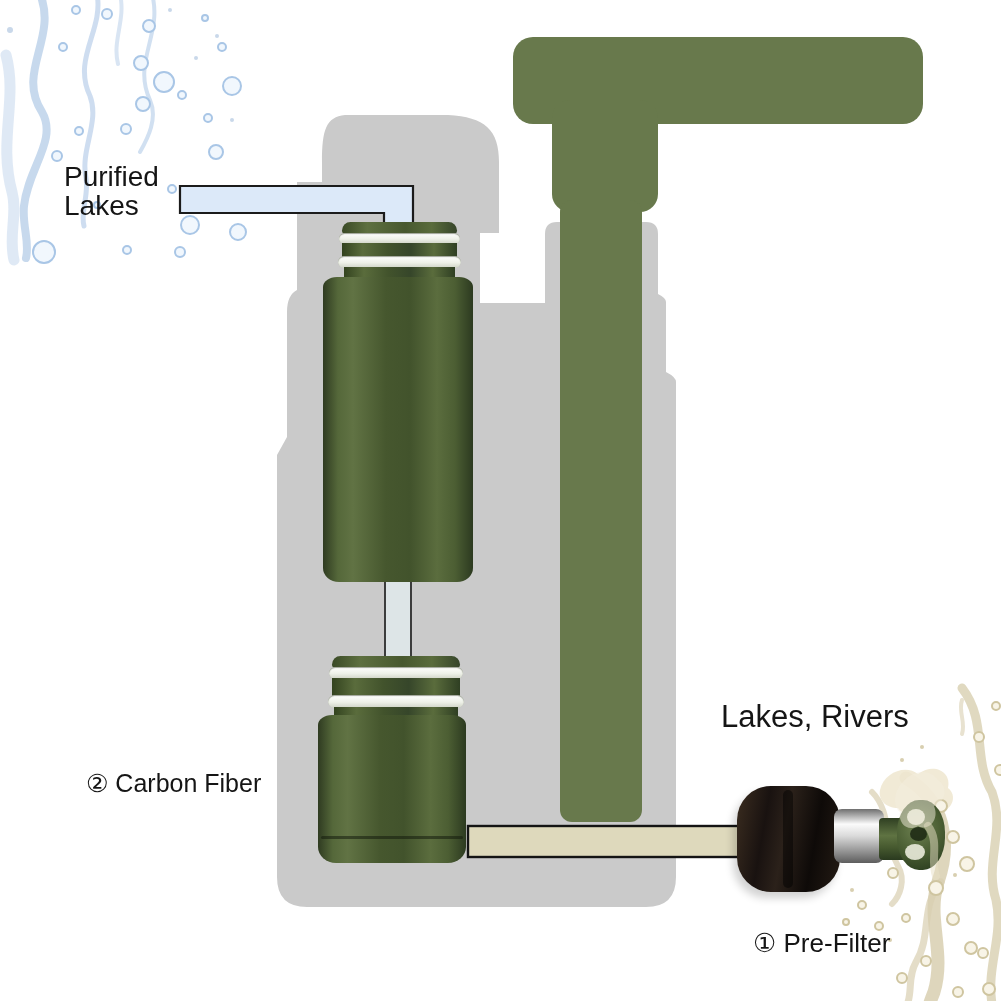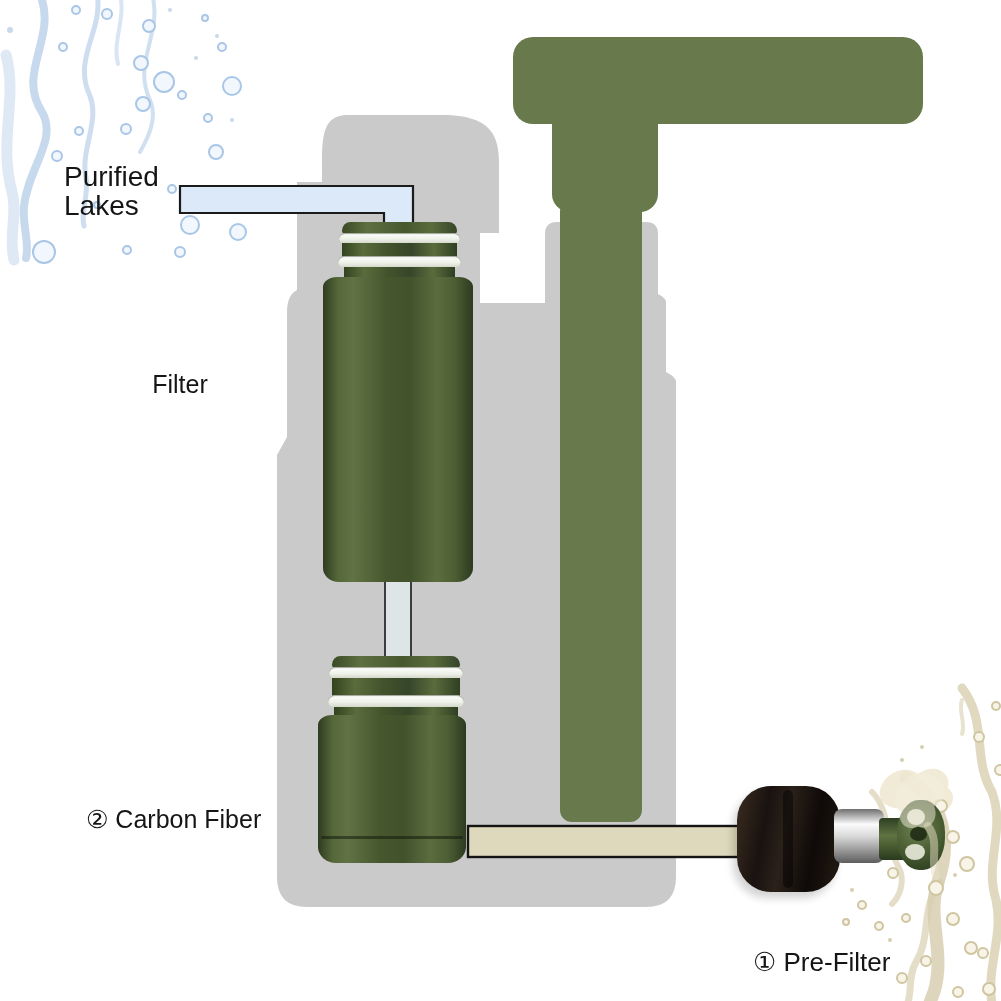--- a/index.html
+++ b/index.html
@@ -192,23 +192,23 @@
     <path d="M903,782 C912,770 930,768 938,780 C950,788 944,804 934,806 C940,820 928,832 918,826 C908,832 898,824 900,812 C892,806 894,790 903,782 Z" fill="#f3eedd" opacity="0.5"></path>
     <path d="M928,826 C940,842 930,860 936,876" stroke="#e7dfc6" stroke-width="8" fill="none" stroke-linecap="round" opacity="0.5"></path>
   </svg>
 
   <div class="label" style="left:64px;top:162px;font-size:28px;line-height:29px;">
     <div>Purified</div>
     <div>Lakes</div>
   </div>
 
   <div class="label lbl-small" style="left:84px;top:369px;width:192px;text-align:center;">
-    <div>Filter</div>
-  </div>
-
-  <div class="label lbl-small" style="left:86px;top:804px;text-align:right;">② Carbon Fiber</div>
+  </div>
+
+  <div class="label lbl-small" style="left:86px;top:768px;text-align:right;">② Carbon Fiber</div>
 
   <div class="label lbl-big" style="left:721px;top:700px;">
-  </div>
-
-  <div class="label" style="left:753px;top:947px;font-size:26px;">① Pre-Filter</div>
+    <div>Lakes, Rivers</div>
+  </div>
+
+  <div class="label" style="left:753px;top:928px;font-size:26px;">① Pre-Filter</div>
 
 </div>
 
 </body></html>

